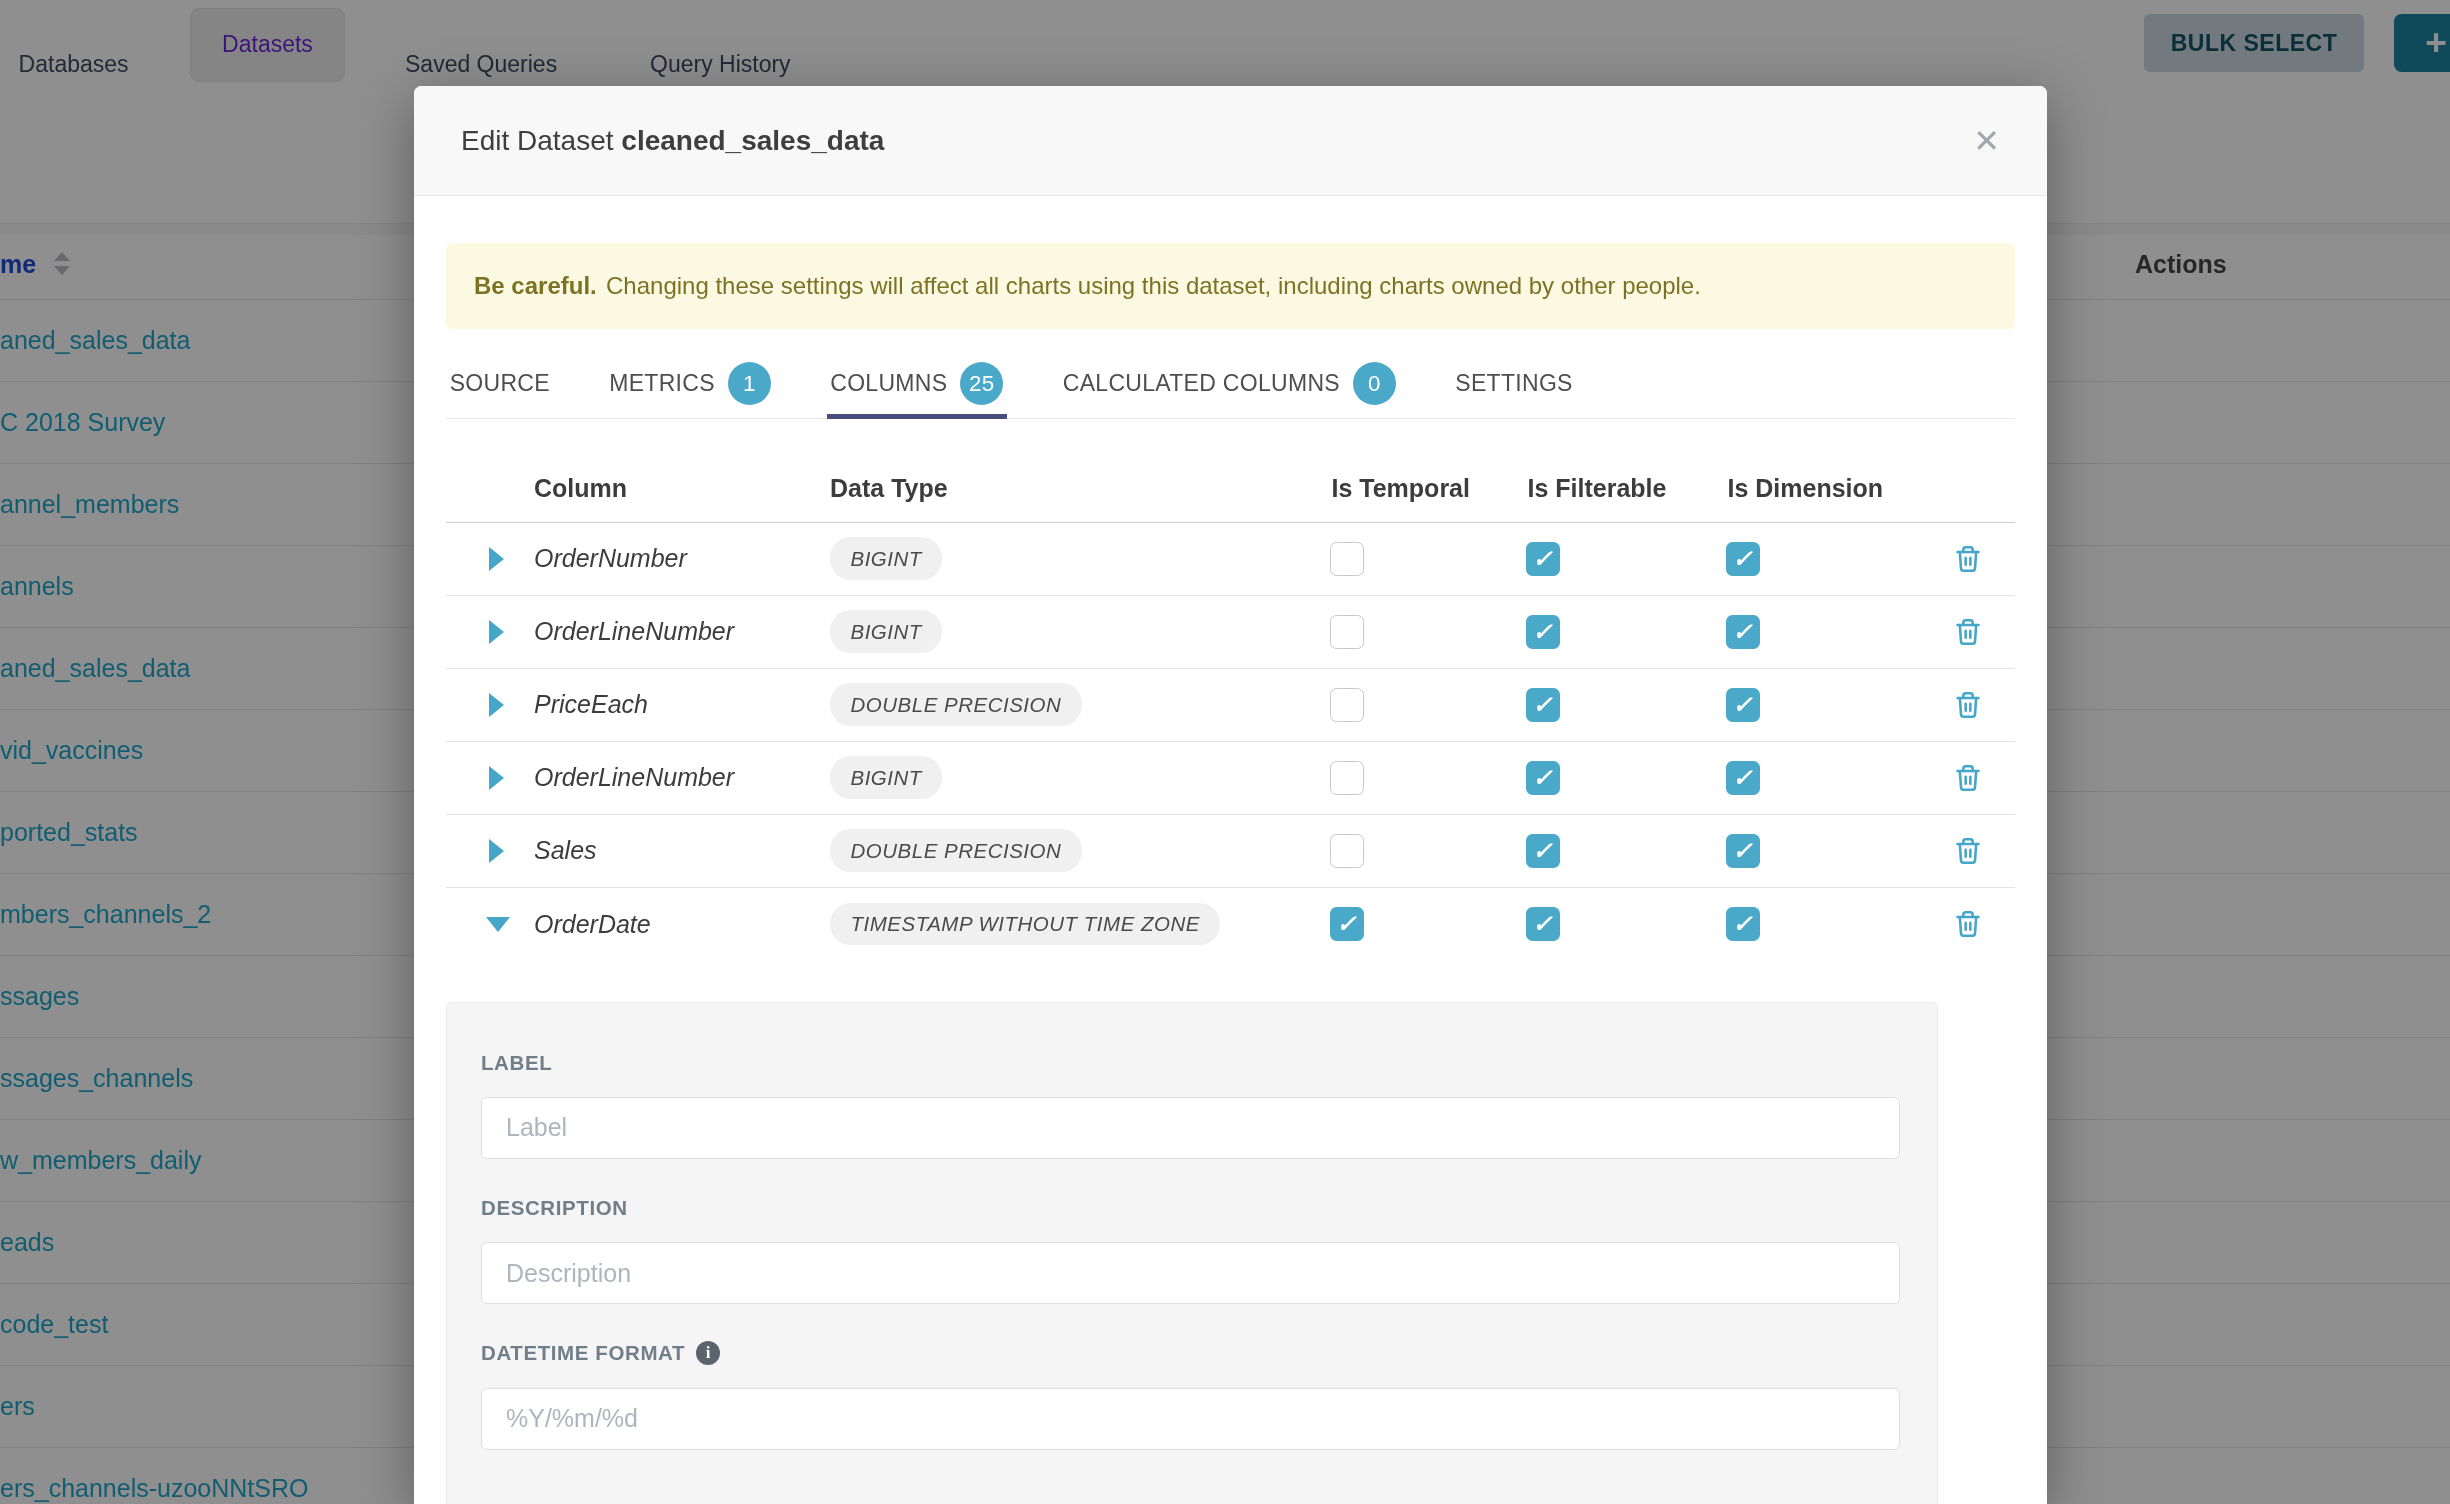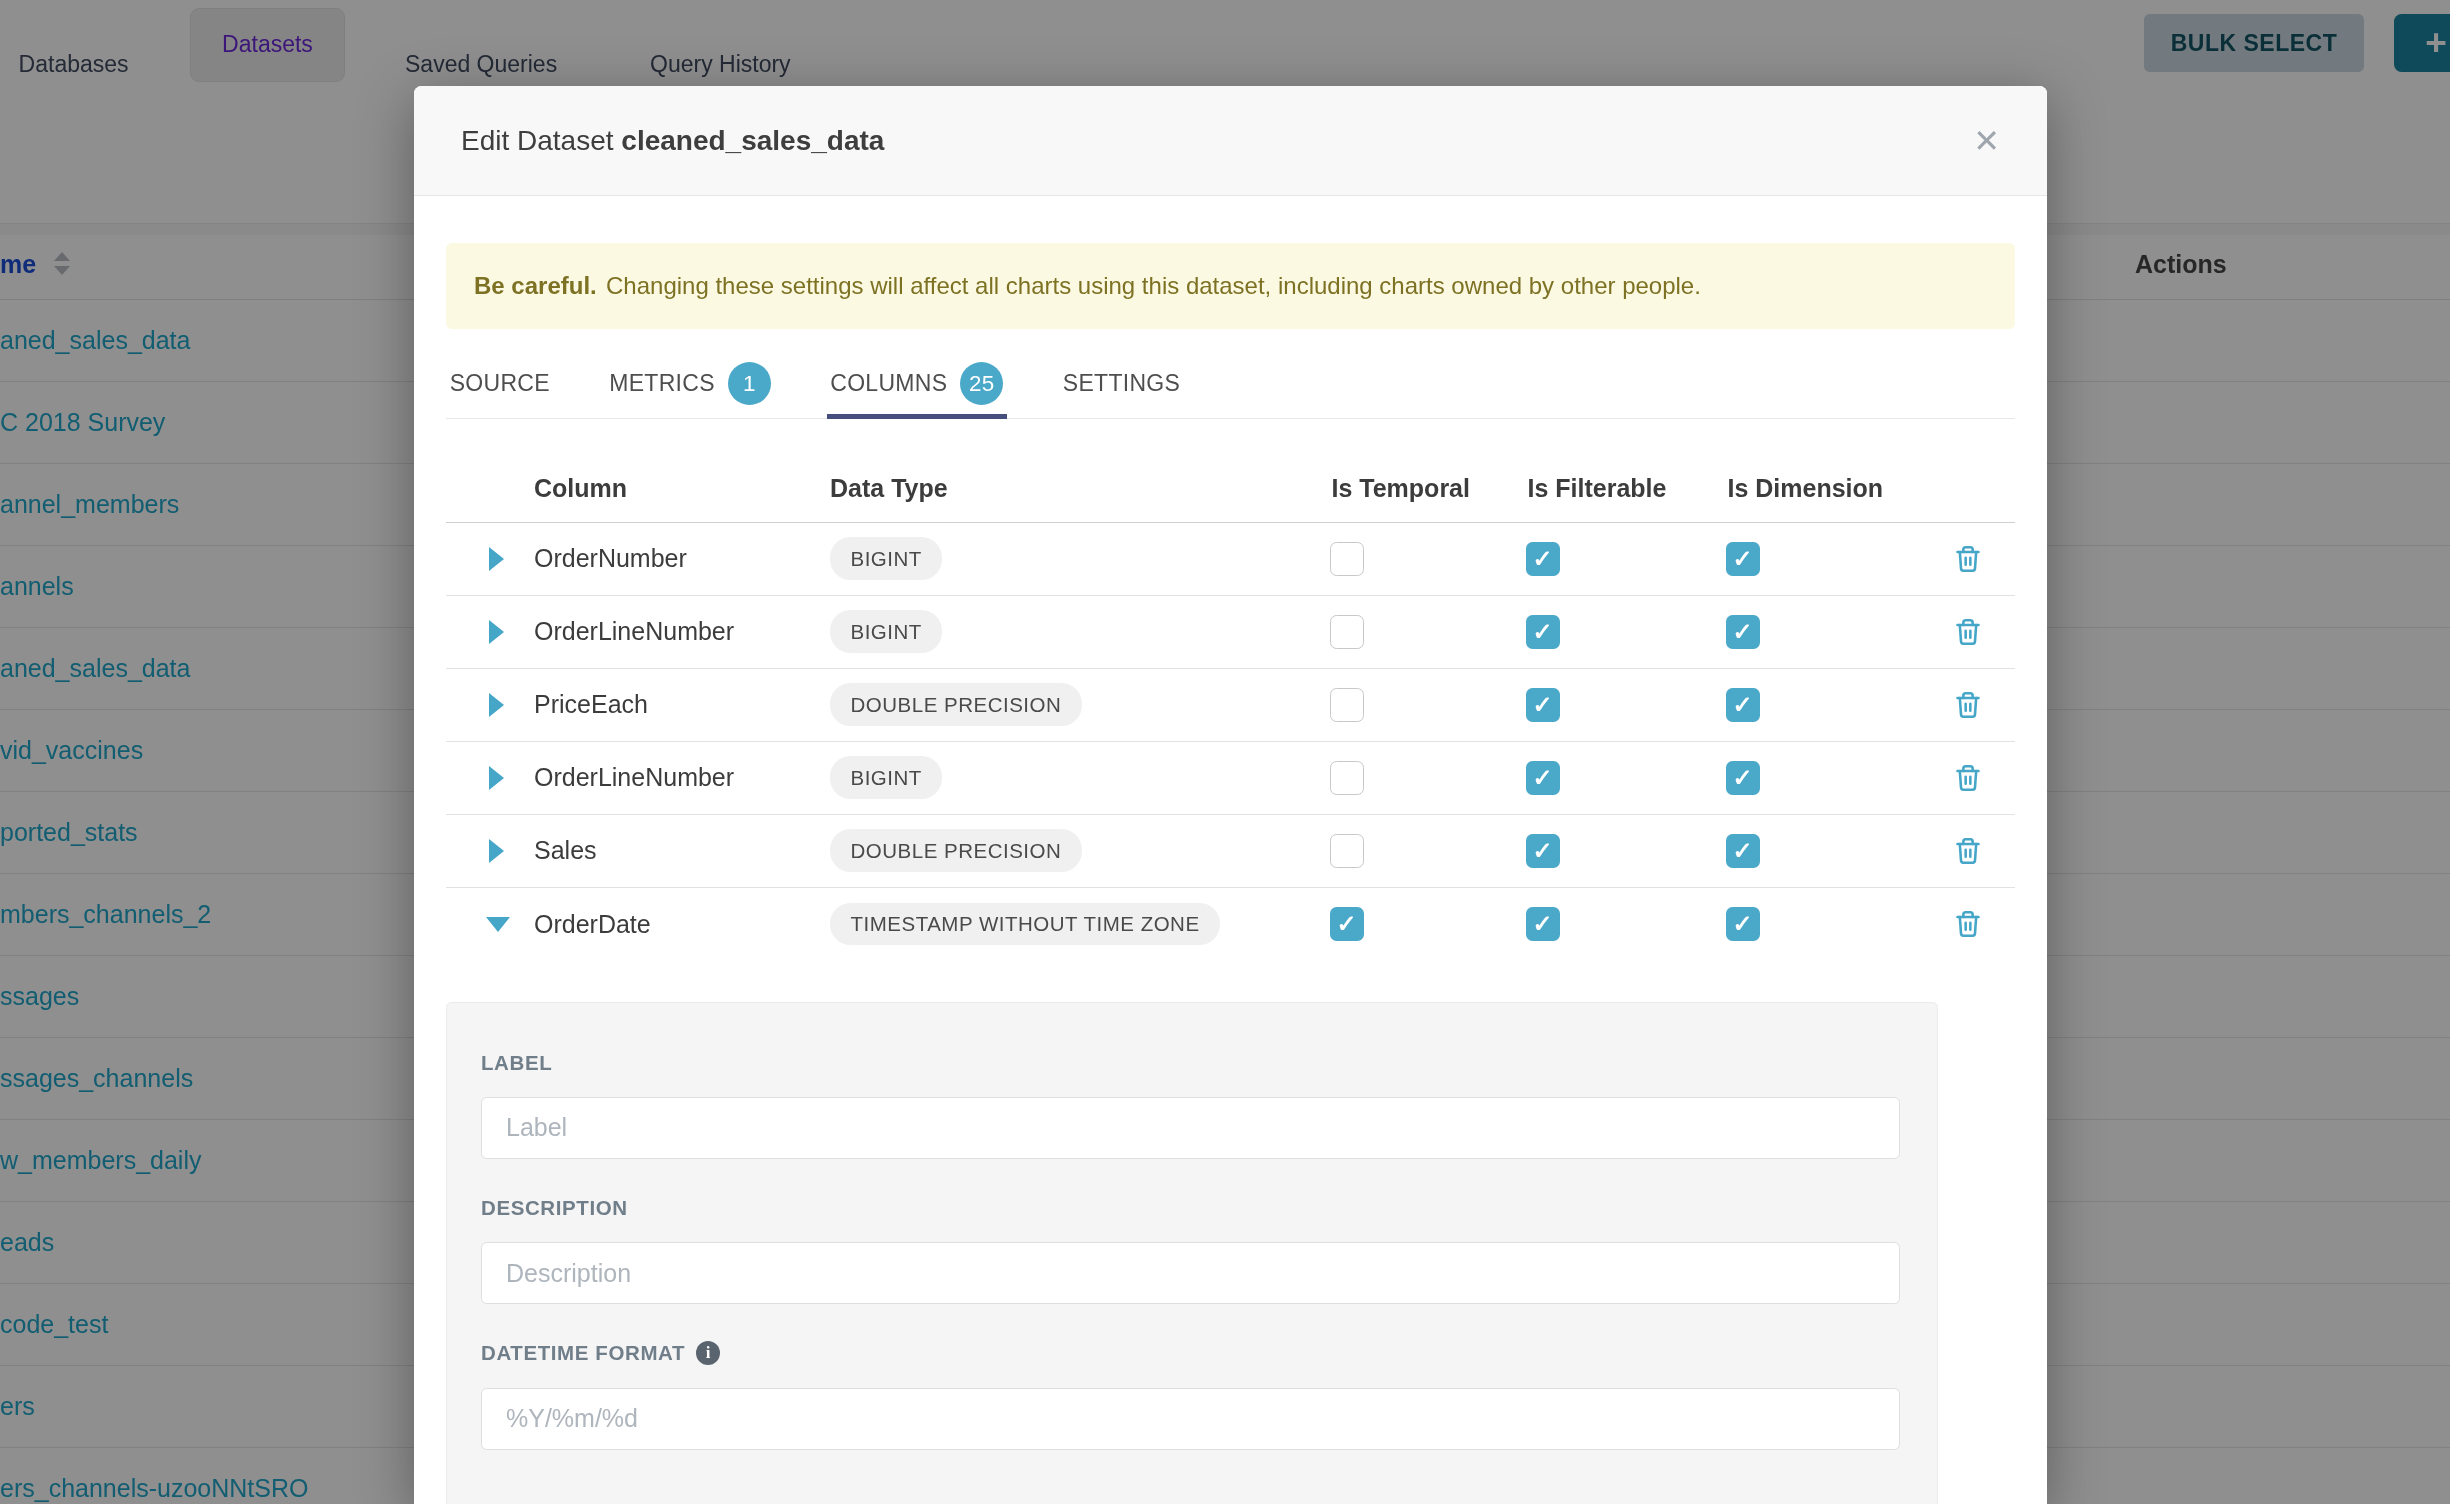--- a/index.html
+++ b/index.html
@@ -63,21 +63,21 @@
          letter-spacing:0.3px; cursor:pointer; position:relative; padding:0 3.7px; }
   .tab .badge { width:43px; height:43px; border-radius:50%; background:#4AA8C9; color:#fff;
                 font-size:22.4px; display:flex; align-items:center; justify-content:center; }
   .tab.active::after { content:""; position:absolute; left:0; right:0; bottom:-1.9px; height:5.6px; background:#454E7C; }
 
   .cols-table { margin-top:0; }
   .ct-grid { display:grid; grid-template-columns:88px 296px 494px 196px 200px 199px 97px; align-items:center; }
   .ct-head { height:104px; align-items:end; border-bottom:1.9px solid #CFCFCF; }
   .ct-head > div { font-size:25px; font-weight:bold; color:#3C3C3C; padding-bottom:18.6px; }
   .ct-head .chk-h { padding-left:7.5px; }
-  .ct-row { height:73px; border-bottom:1.9px solid #E2E2E2; }
+  .ct-row { height:73px; border-bottom:1.9px solid #E2E2E2;font-style:italic; }
   .ct-row.expanded { border-bottom:none; }
   .caret-r { width:0; height:0; border-top:12px solid transparent; border-bottom:12px solid transparent;
              border-left:15px solid #45A6C8; margin-left:43px; cursor:pointer; }
   .caret-d { width:0; height:0; border-left:12px solid transparent; border-right:12px solid transparent;
              border-top:15px solid #45A6C8; margin-left:40px; cursor:pointer; }
   .col-name { font-size:25px; color:#3C3C3C; }
   .pill { display:inline-block; background:#F0F0F0; border-radius:20.5px; padding:9.3px 20.5px;
           font-size:20.5px; color:#4A4A4A; letter-spacing:0.5px; white-space:nowrap; }
   .chk-cell { padding-left:5.6px; }
   .checkbox { width:34px; height:34px; border-radius:6.5px; cursor:pointer; }
@@ -201,20 +201,24 @@
         </div>
         <div class="tab">
           <span>METRICS</span>
           <span class="badge">1</span>
         </div>
         <div class="tab active">
           <span>COLUMNS</span>
           <span class="badge">25</span>
         </div>
         <div class="tab">
+          <span>CALCULATED COLUMNS</span>
+          <span class="badge">0</span>
+        </div>
+        <div class="tab">
           <span>SETTINGS</span>
         </div>
       </div>
 
     <div class="cols-table">
       <div class="ct-grid ct-head">
         <div></div>
         <div>Column</div>
         <div>Data Type</div>
         <div class="chk-h">Is Temporal</div>

